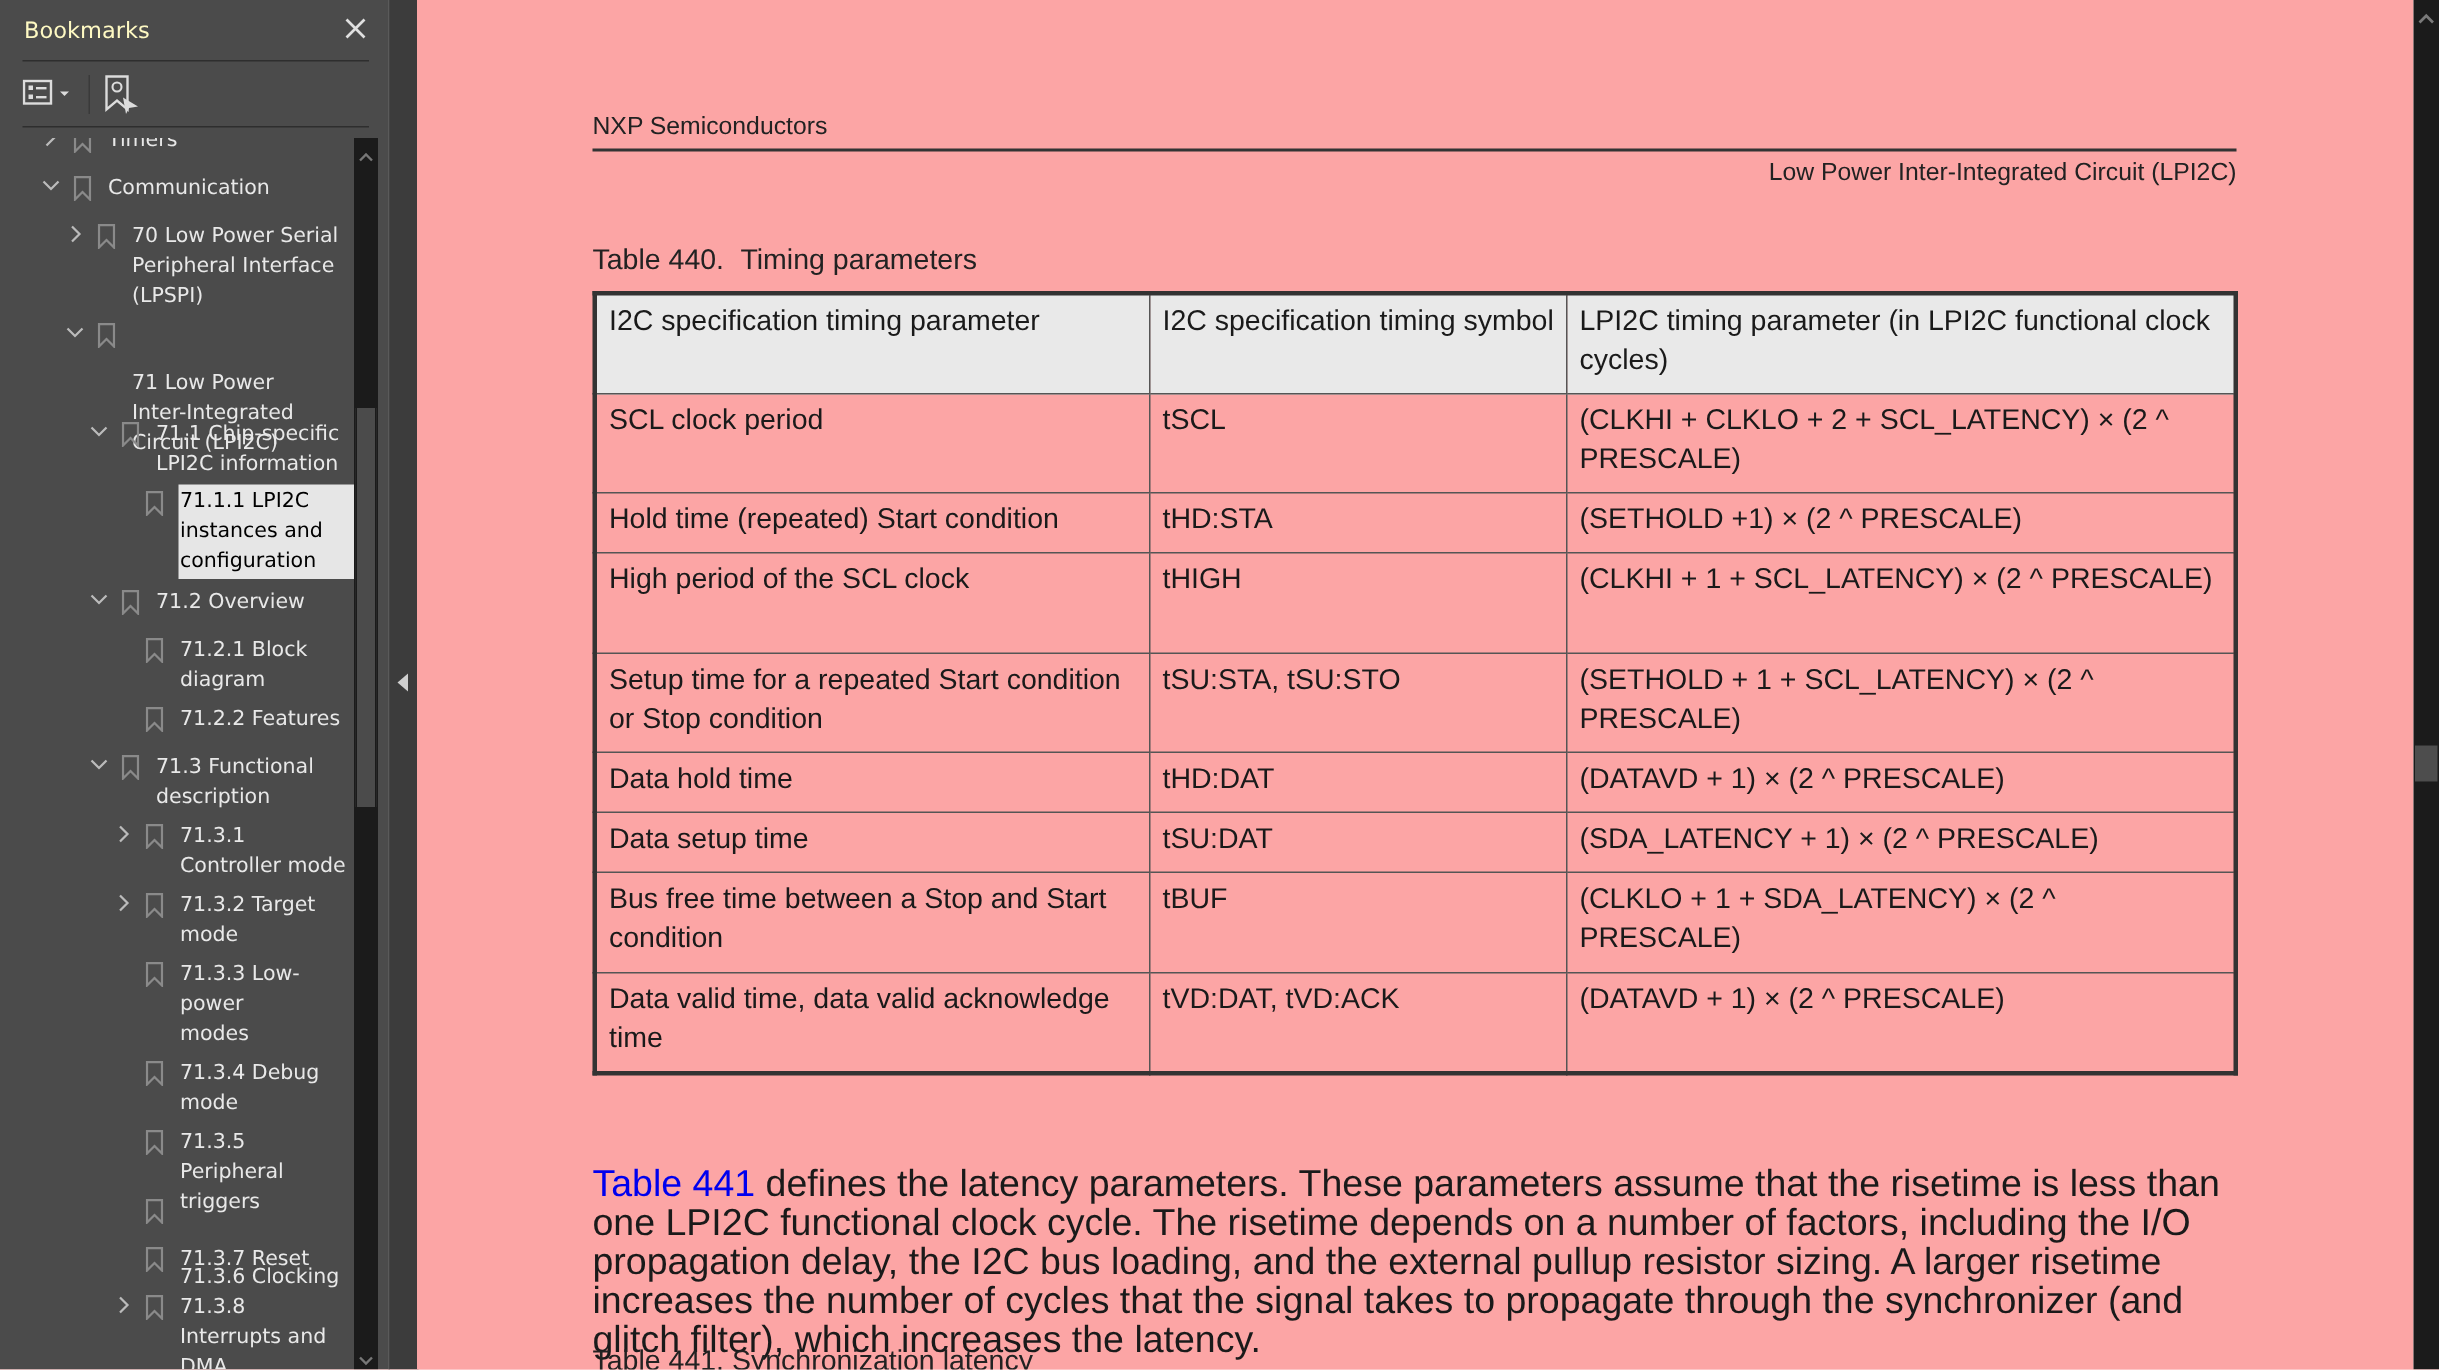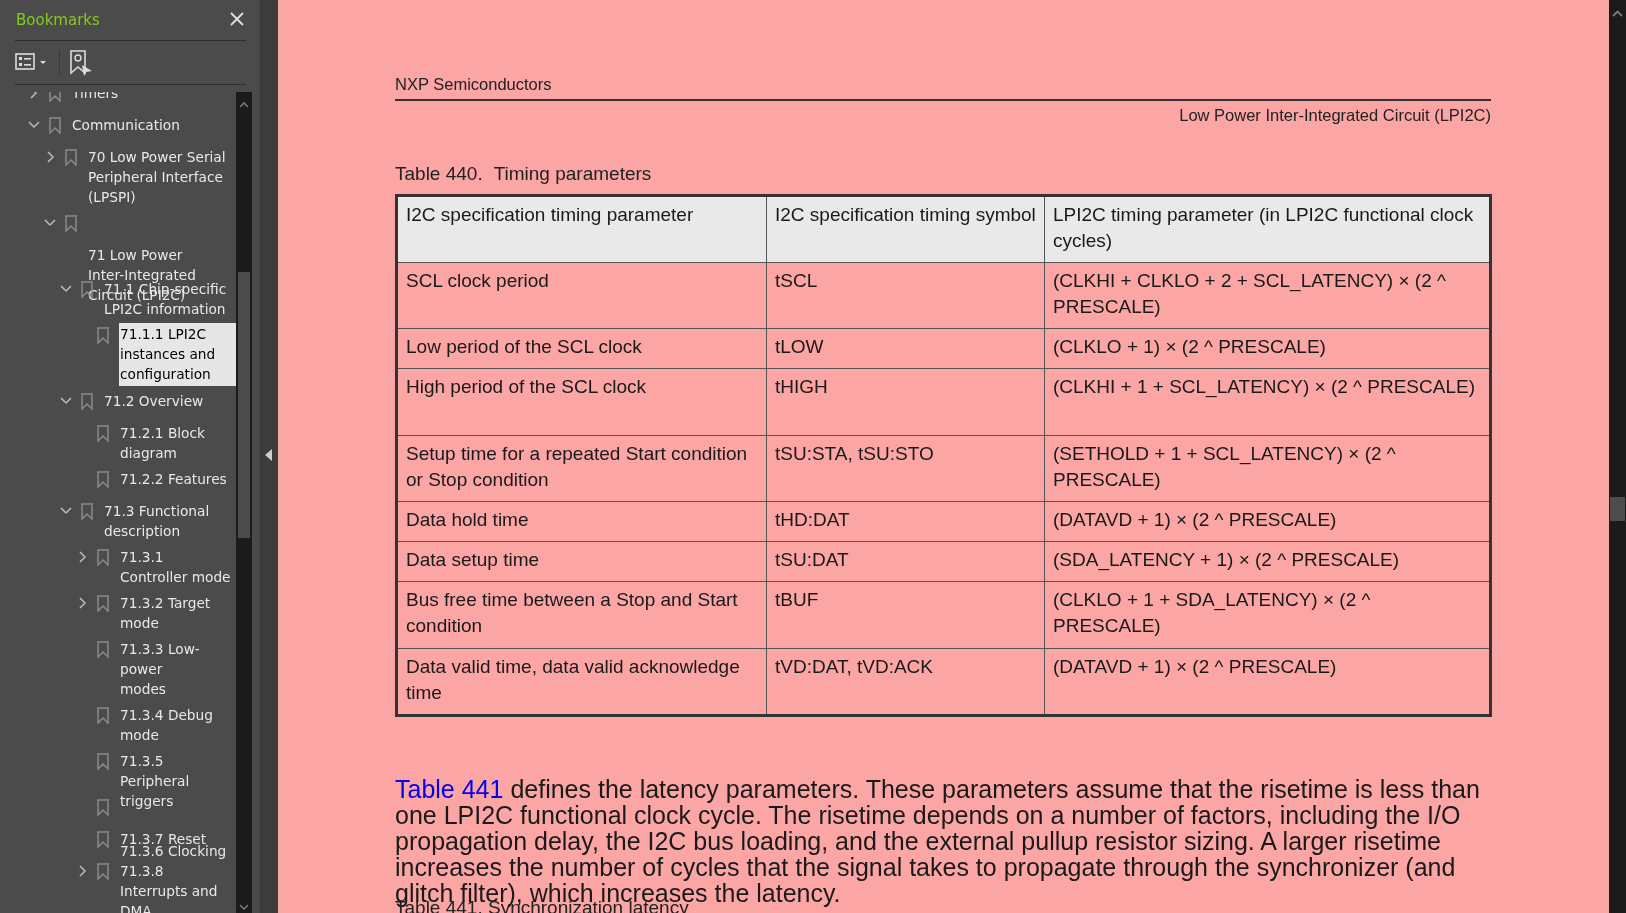--- a/index.html
+++ b/index.html
@@ -4,21 +4,21 @@
 <style>
   html, body { margin:0; padding:0; }
   body { width:1626px; height:913px; overflow:hidden; position:relative; background:#ffffff; font-family:"Liberation Sans", sans-serif; }
 
   
   .sidebar { position:absolute; left:0; top:0; width:259px; height:913px; background:#4b4b4b; color:#e8e8e8; font-family:"DejaVu Sans", sans-serif; overflow:hidden; }
   .gutter { position:absolute; left:259px; top:0; width:19px; height:913px; background:#3c3c3c; border-left:1px solid #444; }
   .collapse-arrow { position:absolute; left:265px; top:449px; width:0; height:0; border-top:6px solid transparent; border-bottom:6px solid transparent; border-right:7px solid #cfcfcf; cursor:pointer; }
 
   .sb-header { position:absolute; left:16px; top:8px; width:230px; height:30px; }
-  .sb-title { position:absolute; left:0; top:3px; font-size:15px; color:#84cc16; }
+  .sb-title { position:absolute; left:0; top:3px; font-size:15px; color:#fef9c3; }
   .sb-close { position:absolute; right:-2px; top:0; width:22px; height:22px; cursor:pointer; }
   .sb-rule1 { position:absolute; left:15px; top:40px; width:231px; height:1px; background:#2e2e2e; }
   .sb-toolbar { position:absolute; left:15px; top:44px; width:231px; height:38px; }
   .tb-options { position:absolute; left:0; top:7px; width:38px; height:24px; cursor:pointer; }
   .tb-sep { position:absolute; left:44px; top:6px; width:1px; height:26px; background:#3a3a3a; }
   .tb-bm-tool { position:absolute; left:53px; top:5px; width:26px; height:28px; cursor:pointer; }
   .sb-rule2 { position:absolute; left:15px; top:84px; width:231px; height:1px; background:#2e2e2e; }
 
   .tree { position:absolute; left:0; top:92px; width:236px; height:821px; overflow:hidden; }
   .tree-inner { position:absolute; left:0; top:-92px; width:236px; }
@@ -290,23 +290,23 @@
         <th>LPI2C timing parameter (in LPI2C functional clock cycles)</th>
       </tr>
     </thead>
     <tbody>
       <tr style="height:66px;">
         <td>SCL clock period</td>
         <td>tSCL</td>
         <td>(CLKHI + CLKLO + 2 + SCL_LATENCY) × (2 ^ PRESCALE)</td>
       </tr>
       <tr style="height:40px;">
-        <td>Low period of the SCL clock</td>
-        <td>tLOW</td>
-        <td>(CLKLO + 1) × (2 ^ PRESCALE)</td>
+        <td>Hold time (repeated) Start condition</td>
+        <td>tHD:STA</td>
+        <td>(SETHOLD +1) × (2 ^ PRESCALE)</td>
       </tr>
       <tr style="height:67px;">
         <td>High period of the SCL clock</td>
         <td>tHIGH</td>
         <td>(CLKHI + 1 + SCL_LATENCY) × (2 ^ PRESCALE)</td>
       </tr>
       <tr style="height:66px;">
         <td>Setup time for a repeated Start condition or Stop condition</td>
         <td>tSU:STA, tSU:STO</td>
         <td>(SETHOLD + 1 + SCL_LATENCY) × (2 ^ PRESCALE)</td>

